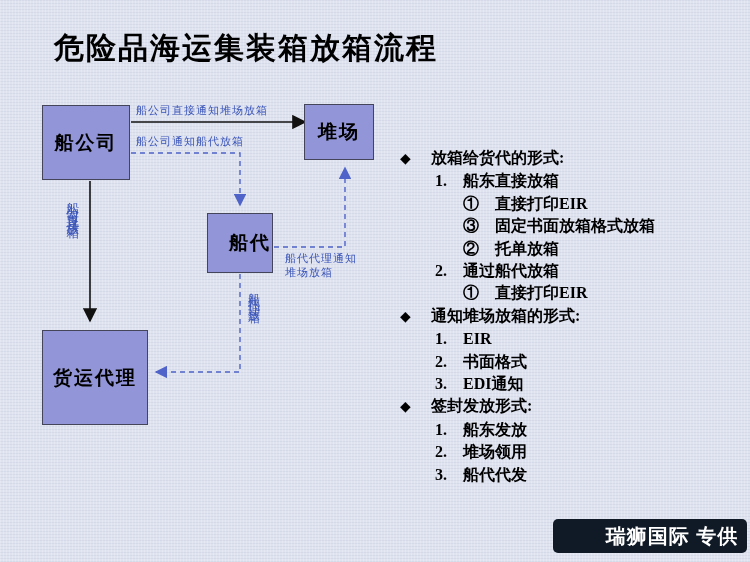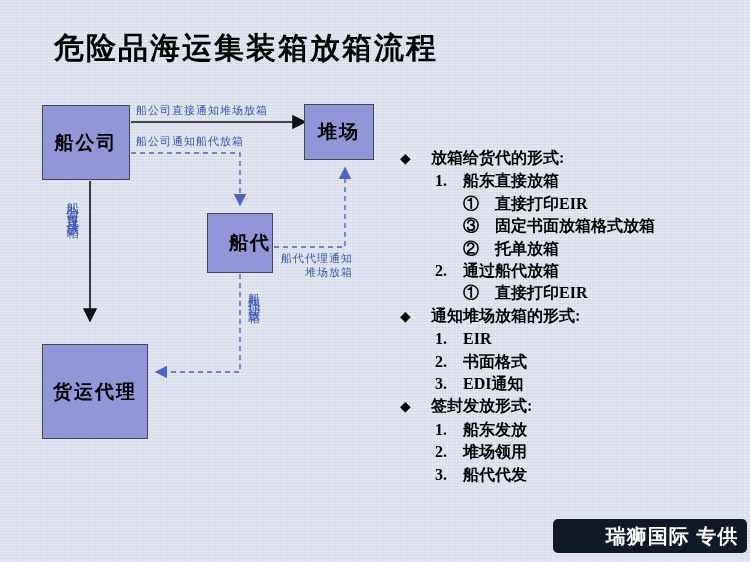--- a/index.html
+++ b/index.html
@@ -19,33 +19,33 @@
   }
   .edges { position:absolute; left:0; top:0; width:750px; height:562px; }
   .node {
     position:absolute; background:#9295d7; border:1px solid #44445a;
     display:flex; align-items:center; justify-content:center;
     font-weight:bold; font-size:19px; color:#000; letter-spacing:2px;
   }
   .node-shipping { left:42px; top:105px; width:88px; height:75px; }
   .node-yard     { left:304px; top:104px; width:70px; height:56px; }
   .node-agent    { left:207px; top:213px; width:66px; height:60px;padding-left:20px; }
-  .node-forwarder{ left:42px; top:344px; width:106px; height:95px; }
+  .node-forwarder{ left:42px; top:330px; width:106px; height:95px; }
   .edge-label {
     position:absolute; color:#3b55b8; font-size:11px; line-height:1.25;
     white-space:nowrap; letter-spacing:1px;
   }
   .edge-label.wrap { white-space:normal; width:82px; }
   .edge-label.vert {
     writing-mode:vertical-rl; text-orientation:upright;
     white-space:nowrap; letter-spacing:4px;
   }
   .lbl-direct-yard { left:136px; top:104px; }
   .lbl-notify-agent{ left:136px; top:135px; }
-  .lbl-agent-yard  { left:271px; top:252px;text-align:right; }
+  .lbl-agent-yard  { left:285px; top:252px; }
   .lbl-direct-rel  { left:64px;  top:192px; letter-spacing:5px; font-size:13px; }
   .lbl-agent-rel   { left:246px; top:283px; letter-spacing:2px; font-size:12px; }
   .outline {
     position:absolute; left:400px; top:147px; width:348px;
     color:#000; font-weight:bold; font-size:16px; line-height:22.4px;
   }
   .o-head .diamond { display:inline-block; width:31px; font-size:14px; }
   .o-item { margin-left:35px; }
   .o-item .num { display:inline-block; width:28px; }
   .o-sub  { margin-left:63px; }

